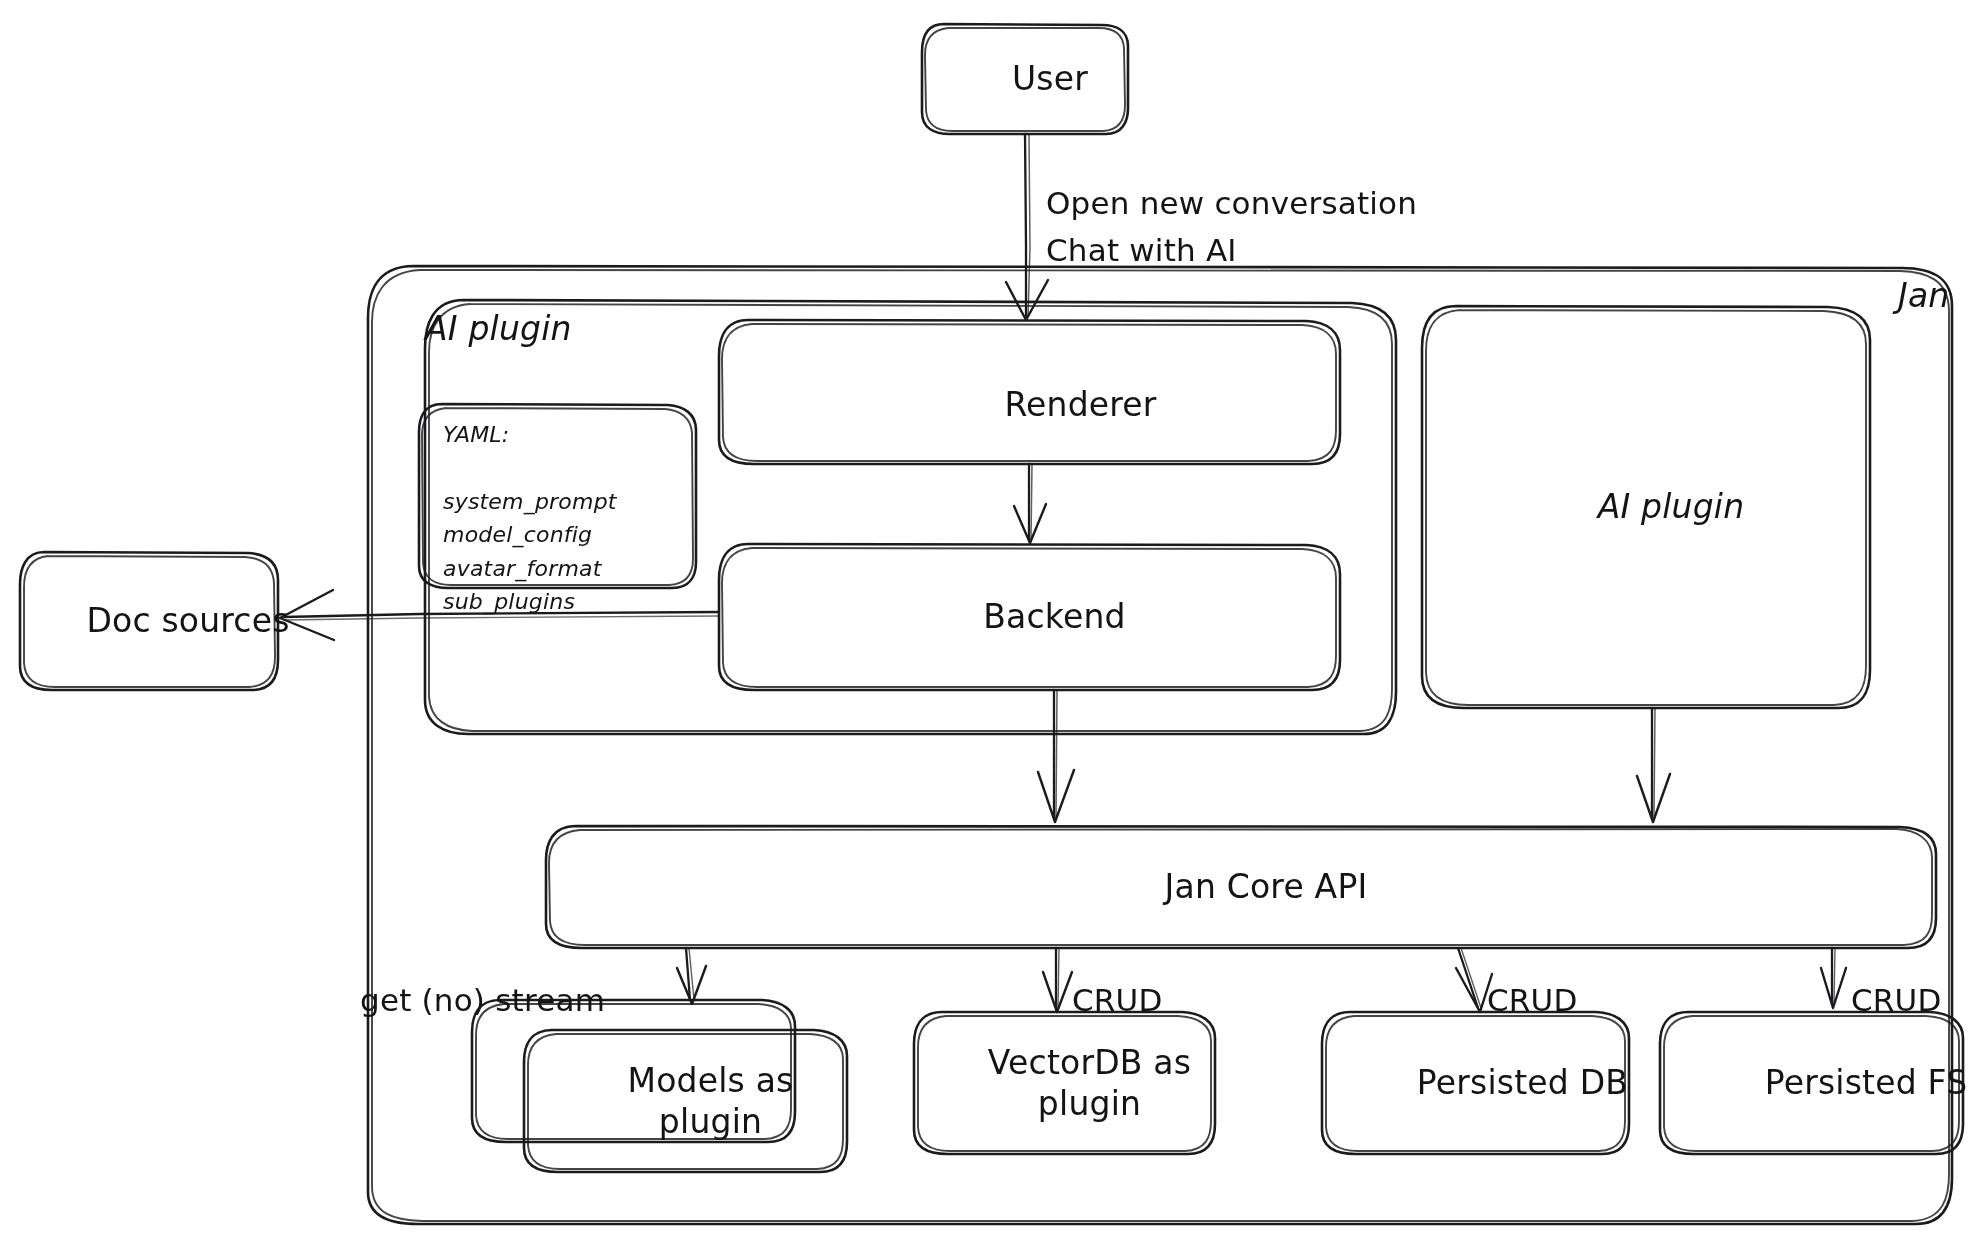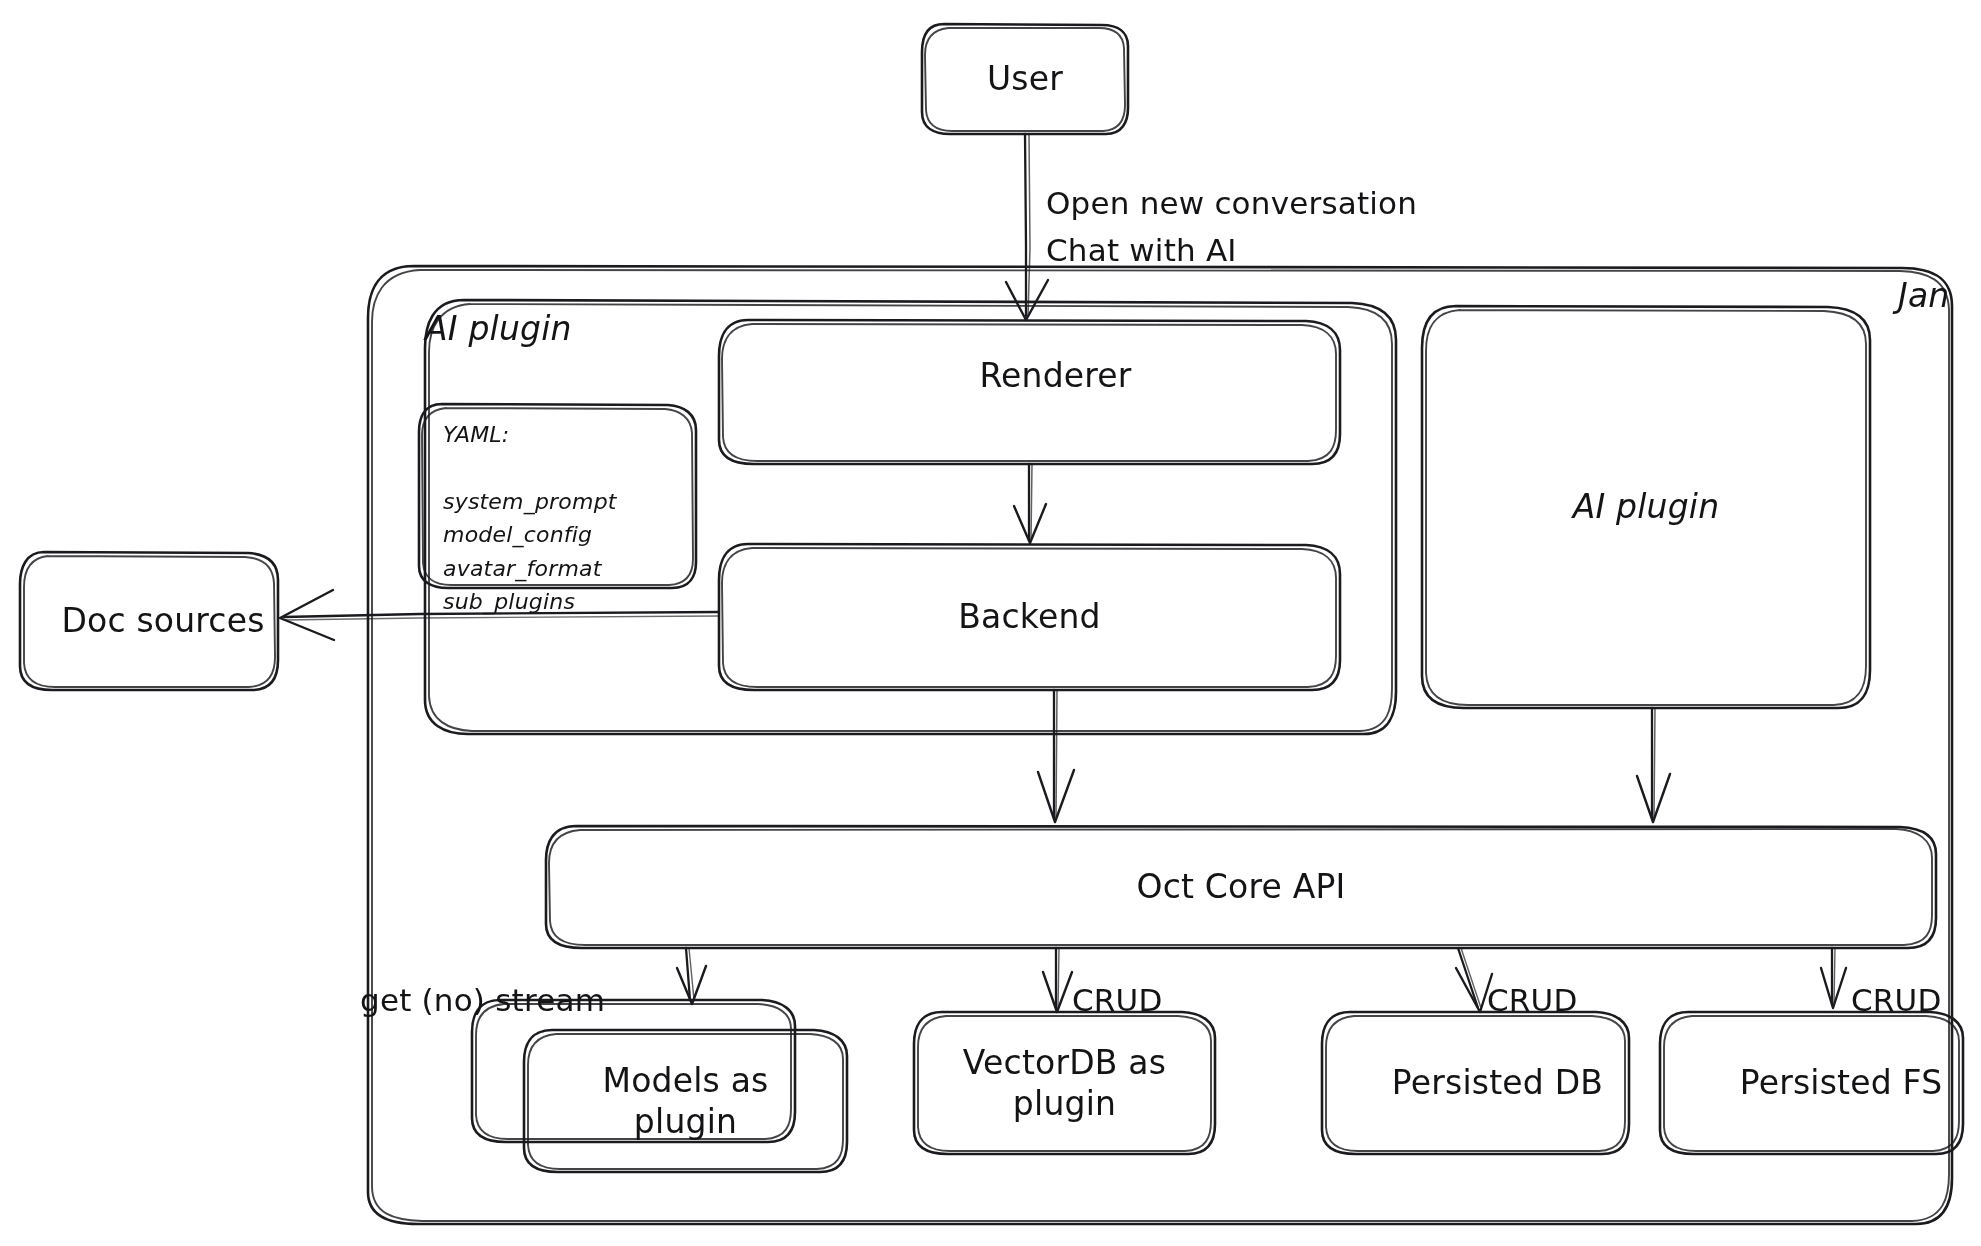--- a/index.html
+++ b/index.html
@@ -10,21 +10,21 @@
   .sk1{stroke-width:2.6;}
   .sk2{stroke-width:1.9;opacity:.82;}
   .conn{fill:none;stroke:#1b1b1f;stroke-width:2.3;stroke-linecap:round;}
   .head{fill:none;stroke:#1b1b1f;stroke-width:2.4;stroke-linecap:round;stroke-linejoin:round;}
   .lbl{position:absolute;color:#141417;font-family:"DejaVu Sans",sans-serif;
        white-space:pre;line-height:1.25;letter-spacing:.2px;}
   .node-label{font-size:33px;text-align:center;width:100%;}
   .edge-label{font-size:31px;margin-top:26px;}
   .grp-label{font-size:33px;font-style:italic;}
   .yaml-label{font-size:22px;font-style:italic;line-height:1.52;}
-  .nodebox{position:absolute;display:flex;align-items:center;justify-content:flex-end;}
+  .nodebox{position:absolute;display:flex;align-items:center;justify-content:flex-end;padding-left:25px;}
 </style>
 </head>
 <body>
 
 <div id="stage">
 
   <svg id="canvas" viewBox="0 0 1981 1246">
     <defs></defs>
 
     <g>
@@ -153,34 +153,34 @@
   </svg>
 
   <div class="lbl grp-label" style="left:1898px;top:275px;">Jan</div>
 
   <div class="lbl grp-label" style="left:425px;top:308px;">AI plugin</div>
 
   <div class="nodebox" style="left:922px;top:24px;width:206px;height:110px;">
     <span class="lbl node-label" style="position:static;">User</span>
   </div>
 
-  <div class="nodebox" style="left:719px;top:304px;width:673px;height:144px;">
+  <div class="nodebox" style="left:719px;top:333px;width:673px;height:144px;">
     <span class="lbl node-label" style="position:static;">Renderer</span>
   </div>
 
   <div class="nodebox" style="left:719px;top:544px;width:621px;height:146px;">
     <span class="lbl node-label" style="position:static;">Backend</span>
   </div>
 
   <div class="nodebox" style="left:1422px;top:306px;width:448px;height:402px;">
     <span class="lbl node-label" style="position:static;font-style:italic;">AI plugin</span>
   </div>
 
   <div class="nodebox" style="left:546px;top:826px;width:1390px;height:122px;">
-    <span class="lbl node-label" style="position:static;">Oct Core API</span>
+    <span class="lbl node-label" style="position:static;">Jan Core API</span>
   </div>
 
   <div class="nodebox" style="left:20px;top:552px;width:258px;height:138px;">
     <span class="lbl node-label" style="position:static;margin-left:28px;">Doc sources</span>
   </div>
 
   <div class="nodebox" style="left:524px;top:1030px;width:323px;height:142px;">
     <span class="lbl node-label" style="position:static;">Models as
 plugin</span>
   </div>

